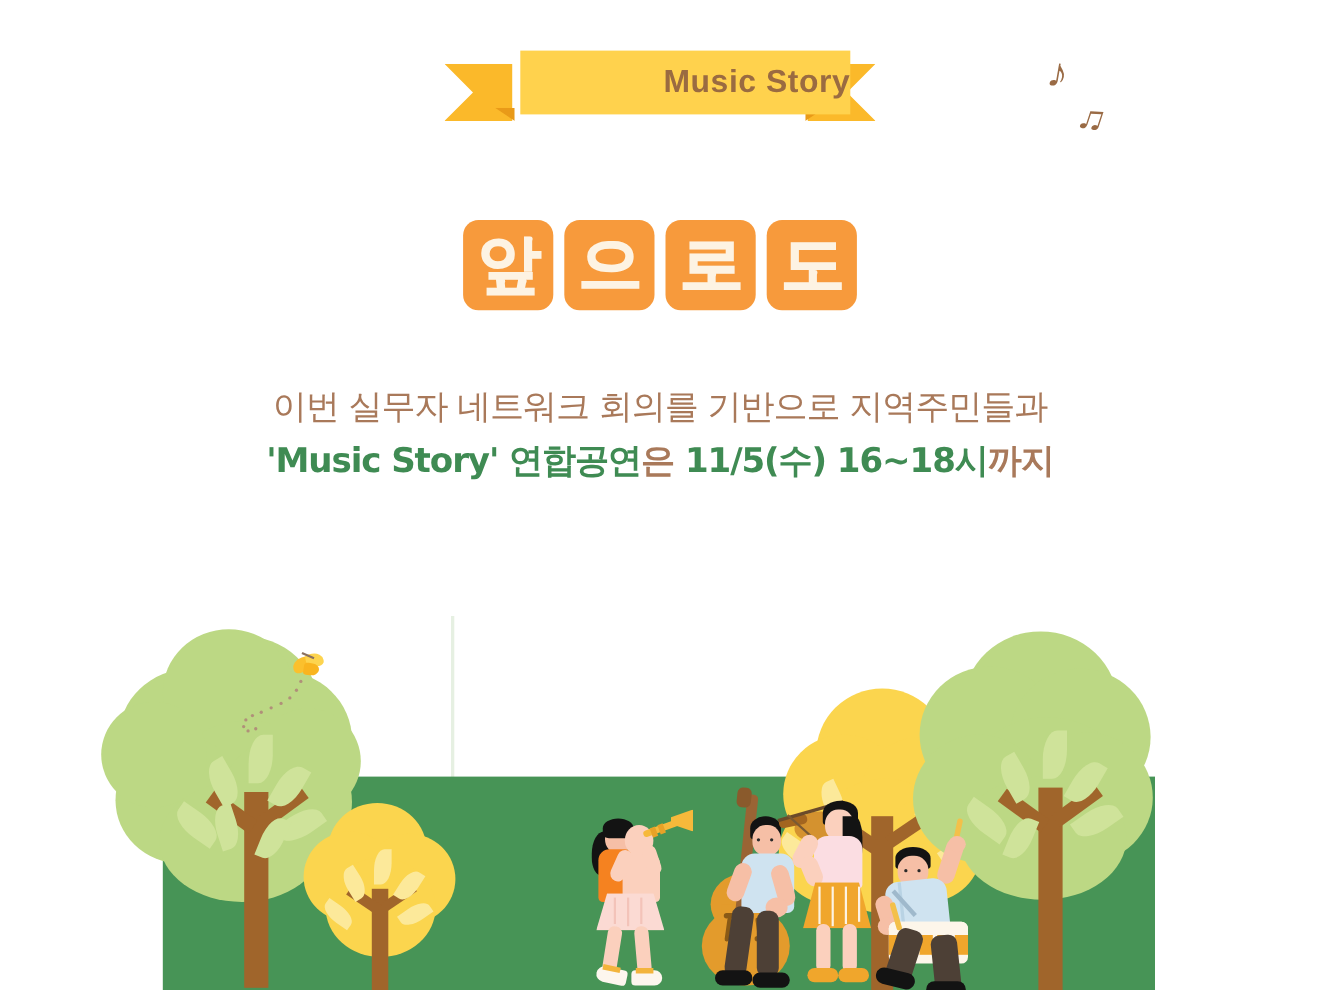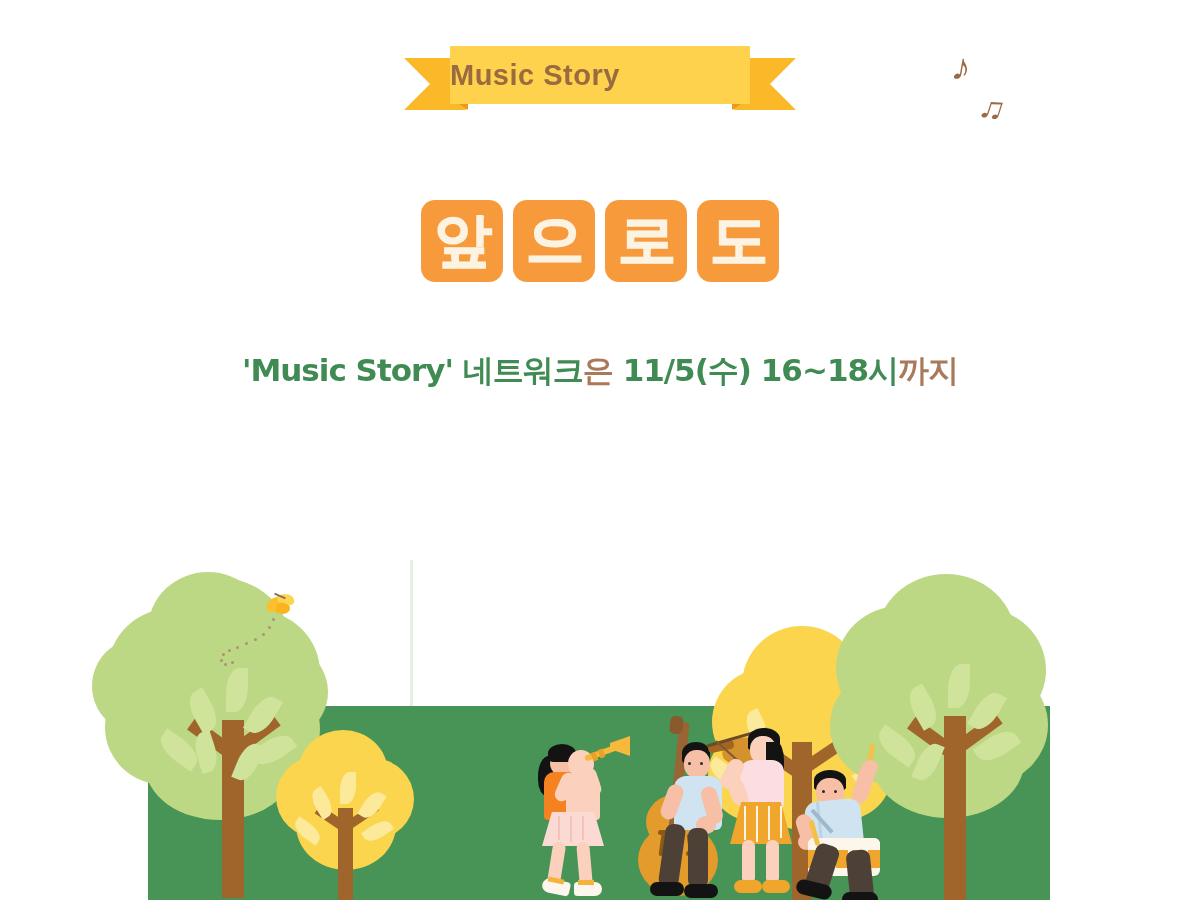--- a/index.html
+++ b/index.html
@@ -11,22 +11,22 @@
   
   .ribbon-wrap{position:absolute;left:0;right:0;top:26px;height:66px;}
   .ribbon-tail{position:absolute;top:32px;width:62px;height:52px;background:#fbb92a;}
   .ribbon-tail.left{left:404px;
       clip-path:polygon(0 0,62px 0,62px 52px,0 52px,26px 26px);}
   .ribbon-tail.right{left:734px;
       clip-path:polygon(0 0,62px 0,36px 26px,62px 52px,0 52px);}
   .ribbon-fold{position:absolute;top:72px;width:18px;height:12px;background:#e99a18;}
   .ribbon-fold.l{left:450px;clip-path:polygon(0 0,18px 0,18px 12px);}
   .ribbon-fold.r{left:732px;clip-path:polygon(0 0,18px 0,0 12px);}
-  .ribbon-body{position:absolute;left:450px;width:300px;top:20px;height:58px;
-      background:#ffd24d;display:flex;align-items:center;justify-content:flex-start;}
+  .ribbon-body{position:absolute;left:473px;width:300px;top:20px;height:58px;
+      background:#ffd24d;display:flex;align-items:center;justify-content:flex-end;}
   .ribbon-text{color:#9a6b41;font-size:29px;font-weight:bold;letter-spacing:.5px;
       font-family:"Liberation Sans",sans-serif;}
 
   
   .main-title{position:absolute;top:96px;left:0;right:0;text-align:center;
       color:#9a6b45;font-size:68px;font-weight:bold;letter-spacing:-3px;
       line-height:1.0;font-family:"DejaVu Sans","Liberation Sans",sans-serif;
       -webkit-text-stroke:2px #9a6b45;}
 
   
@@ -97,21 +97,22 @@
   <div class="note n2">♫</div>
 
   <div class="tiles">
     <div class="tile">앞</div>
     <div class="tile">으</div>
     <div class="tile">로</div>
     <div class="tile">도</div>
   </div>
 
   <div class="body-copy" id="body-copy">
-      <div class="line"><span class="t-green">'Music Story' 네트워크</span><span class="t-brown-b">은 </span><span class="t-green">11/5(수) 16~18시</span><span class="t-brown-b">까지</span></div>
+      <div class="line"><span class="t-brown">이번 실무자 네트워크 회의를 기반으로 지역주민들과</span></div>
+      <div class="line"><span class="t-green">'Music Story' 연합공연</span><span class="t-brown-b">은 </span><span class="t-green">11/5(수) 16~18시</span><span class="t-brown-b">까지</span></div>
     </div>
 
   <div class="guide"></div>
 
   <div class="scene">
 
     <div class="ground"></div>
 
     <div class="tree-green">
       <div class="blob" style="left:150px;top:18px;width:140px;height:130px;"></div>

